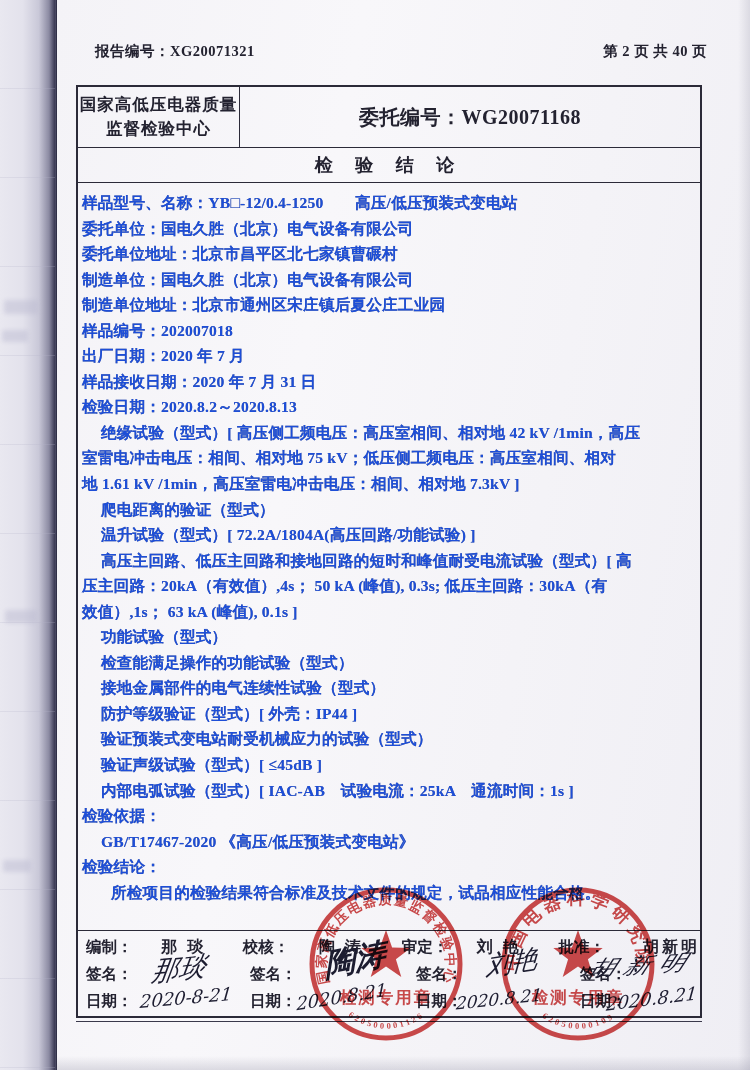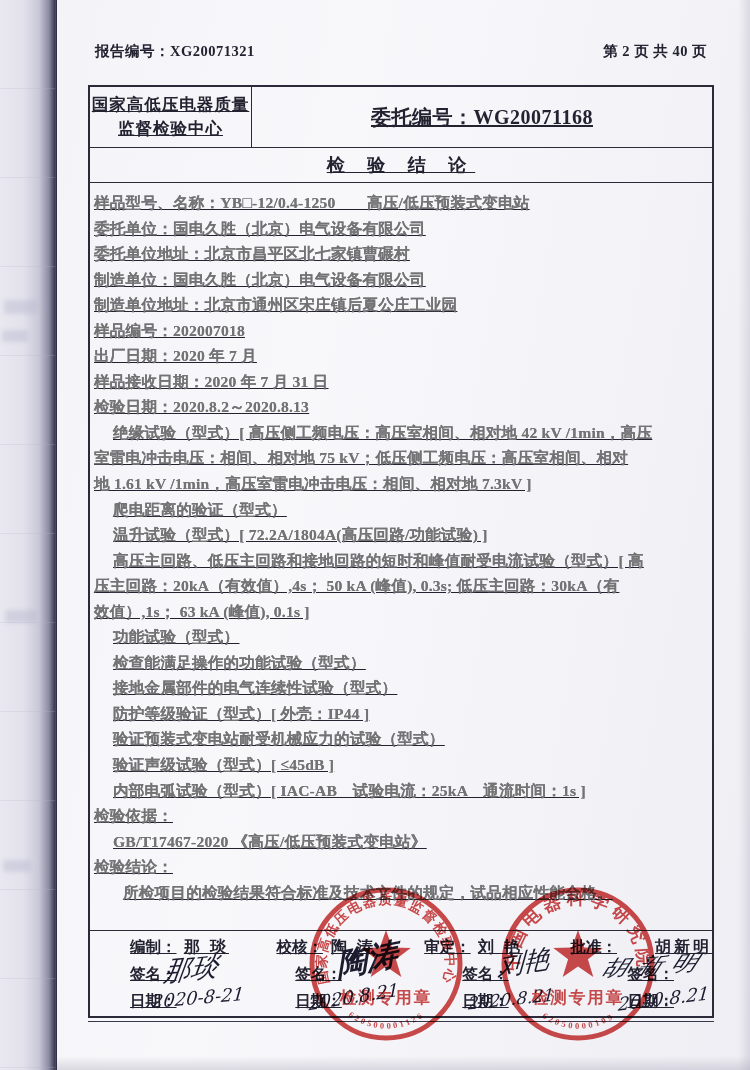--- a/index.html
+++ b/index.html
@@ -40,22 +40,22 @@
     background:linear-gradient(to left,rgba(150,149,168,.25),rgba(150,149,168,0));}
 
   
   .meta-row{
     position:absolute;left:95px;top:42px;width:612px;
     display:flex;justify-content:space-between;
     font-size:14.5px;letter-spacing:.5px;font-weight:600;gap:23px;
   }
   
   .report-table{
-    position:absolute;left:88px;top:85px;width:622px;
-    border:2px solid #2b2a38;background:transparent;text-decoration:underline;
+    position:absolute;left:76px;top:85px;width:622px;
+    border:2px solid #2b2a38;background:transparent;
   }
   .report-table::after{ 
     content:"";position:absolute;left:-2px;right:-2px;bottom:-6px;height:1.5px;background:#3a394b;
   }
   .hdr-row{display:flex;height:60px;border-bottom:1.6px solid #2b2a38;}
   .hdr-org{
     width:161px;border-right:1.6px solid #2b2a38;
     display:flex;flex-direction:column;justify-content:center;align-items:center;
     font-size:16.5px;font-weight:700;line-height:24px;letter-spacing:1px;
   }
@@ -72,32 +72,32 @@
     height:34px;border-bottom:1.6px solid #2b2a38;
     display:flex;justify-content:center;align-items:center;
     font-size:18px;font-weight:700;letter-spacing:9px;
   }
   
   .report-body{
     height:747px;padding:7px 4px 0 4px;box-sizing:border-box;overflow:hidden;
   }
   .line{
     white-space:nowrap;line-height:25.55px;font-size:15.6px;
-    letter-spacing:.2px;font-weight:600;color:#737373;
+    letter-spacing:.2px;font-weight:600;color:#1d4ed8;
     text-shadow:0 0 .4px rgba(38,37,51,.55);
   }
   .line.ind1{padding-left:19px;}
   .line.ind15{padding-left:29px;}
   
   .sig-block{
     border-top:1.8px solid #2b2a38;height:82px;position:relative;
     padding-top:3px;box-sizing:content-box;
   }
   .sig-row{display:flex;height:27px;align-items:center;}
-  .sig-col{display:flex;align-items:center;margin-left:32px;}
+  .sig-col{display:flex;align-items:center;}
   .sig-col.c0{width:164px;}
   .sig-col.c1{width:166px;}
   .sig-col.c2{width:164px;}
   .sig-col.c3{flex:1;gap:38px;}
   .sig-label{font-size:15.5px;font-weight:700;padding-left:8px;white-space:nowrap;}
   .sig-name{flex:1;text-align:center;font-size:16px;font-weight:700;letter-spacing:3px;white-space:nowrap;}
   
   .hand{
     position:absolute;font-style:italic;color:#1c1c30;white-space:nowrap;
     font-family:"DejaVu Serif","Liberation Serif",serif;

